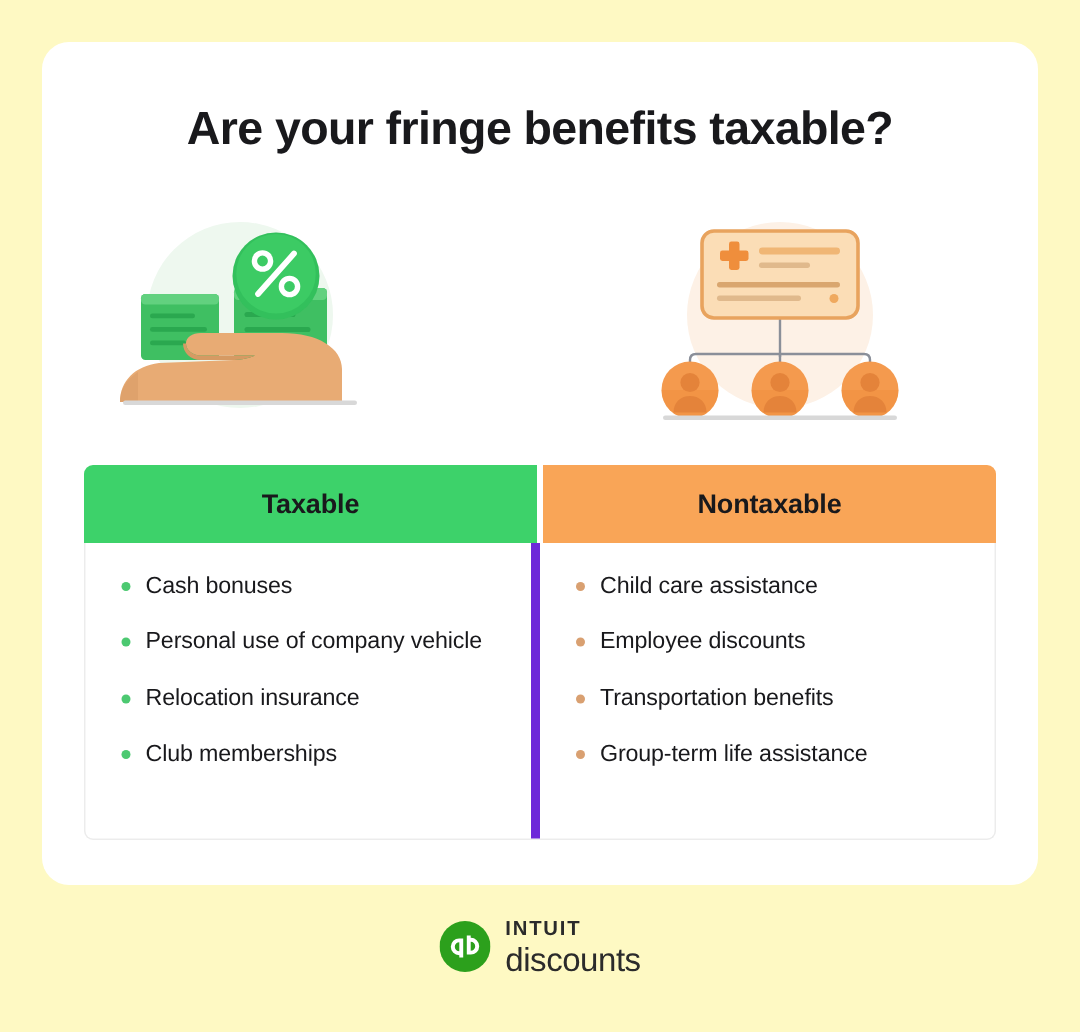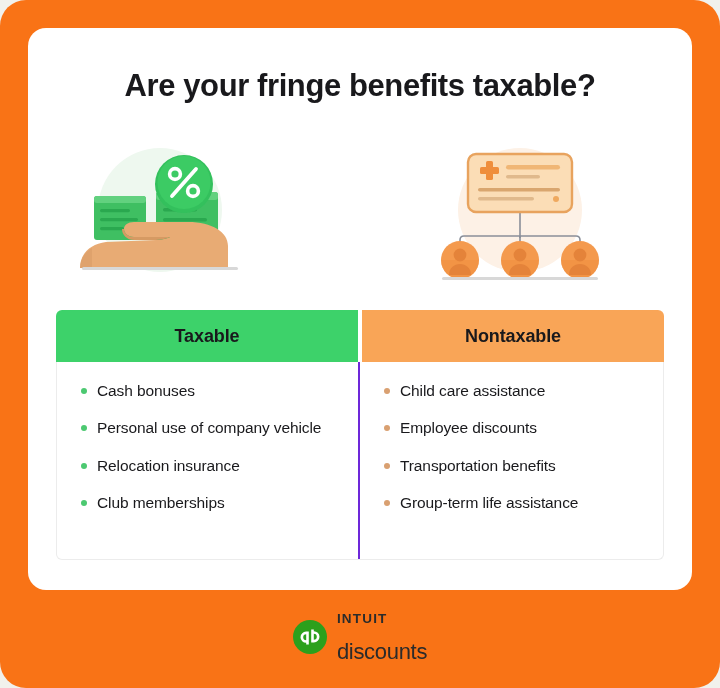--- a/index.html
+++ b/index.html
@@ -13,22 +13,21 @@
   body {
     background: #f1f1ec;
     font-family: "Liberation Sans", sans-serif;
     -webkit-font-smoothing: antialiased;
   }
 
   .stage {
     position: relative;
     width: 720px;
     height: 688px;
-    background: #f97316;
-    border-radius: 26px;
+    background: #fef9c3;
   }
 
   
   .card {
     position: absolute;
     left: 28px;
     top: 28px;
     width: 664px;
     height: 562px;
     background: #ffffff;
@@ -115,21 +114,21 @@
     border: 1px solid #ececec;
     border-top: none;
     border-radius: 0 0 6px 6px;
     background: #fff;
   }
 
   .tcol {
     flex: 1 1 50%;
     padding: 18px 22px 0 24px;
   }
-  .tcol.left-col { border-right: 2px solid #6d28d9; }
+  .tcol.left-col { border-right: 6px solid #6d28d9; }
 
   .li {
     display: flex;
     align-items: flex-start;
     margin-bottom: 15px;
     font-size: 15.5px;
     line-height: 1.45;
     color: #19191c;
     letter-spacing: -0.1px;
   }
@@ -166,21 +165,21 @@
     flex-direction: column;
     justify-content: center;
     line-height: 1;
   }
 
   .logo-intuit {
     font-size: 13.5px;
     font-weight: 700;
     letter-spacing: 1.2px;
     color: #2b2b2b;
-    margin-bottom: 15px;
+    margin-bottom: 3px;
   }
 
   .logo-qb {
     font-size: 22px;
     font-weight: 400;
     letter-spacing: -0.3px;
     color: #2b2b2b;
   }
 </style>
 </head>

